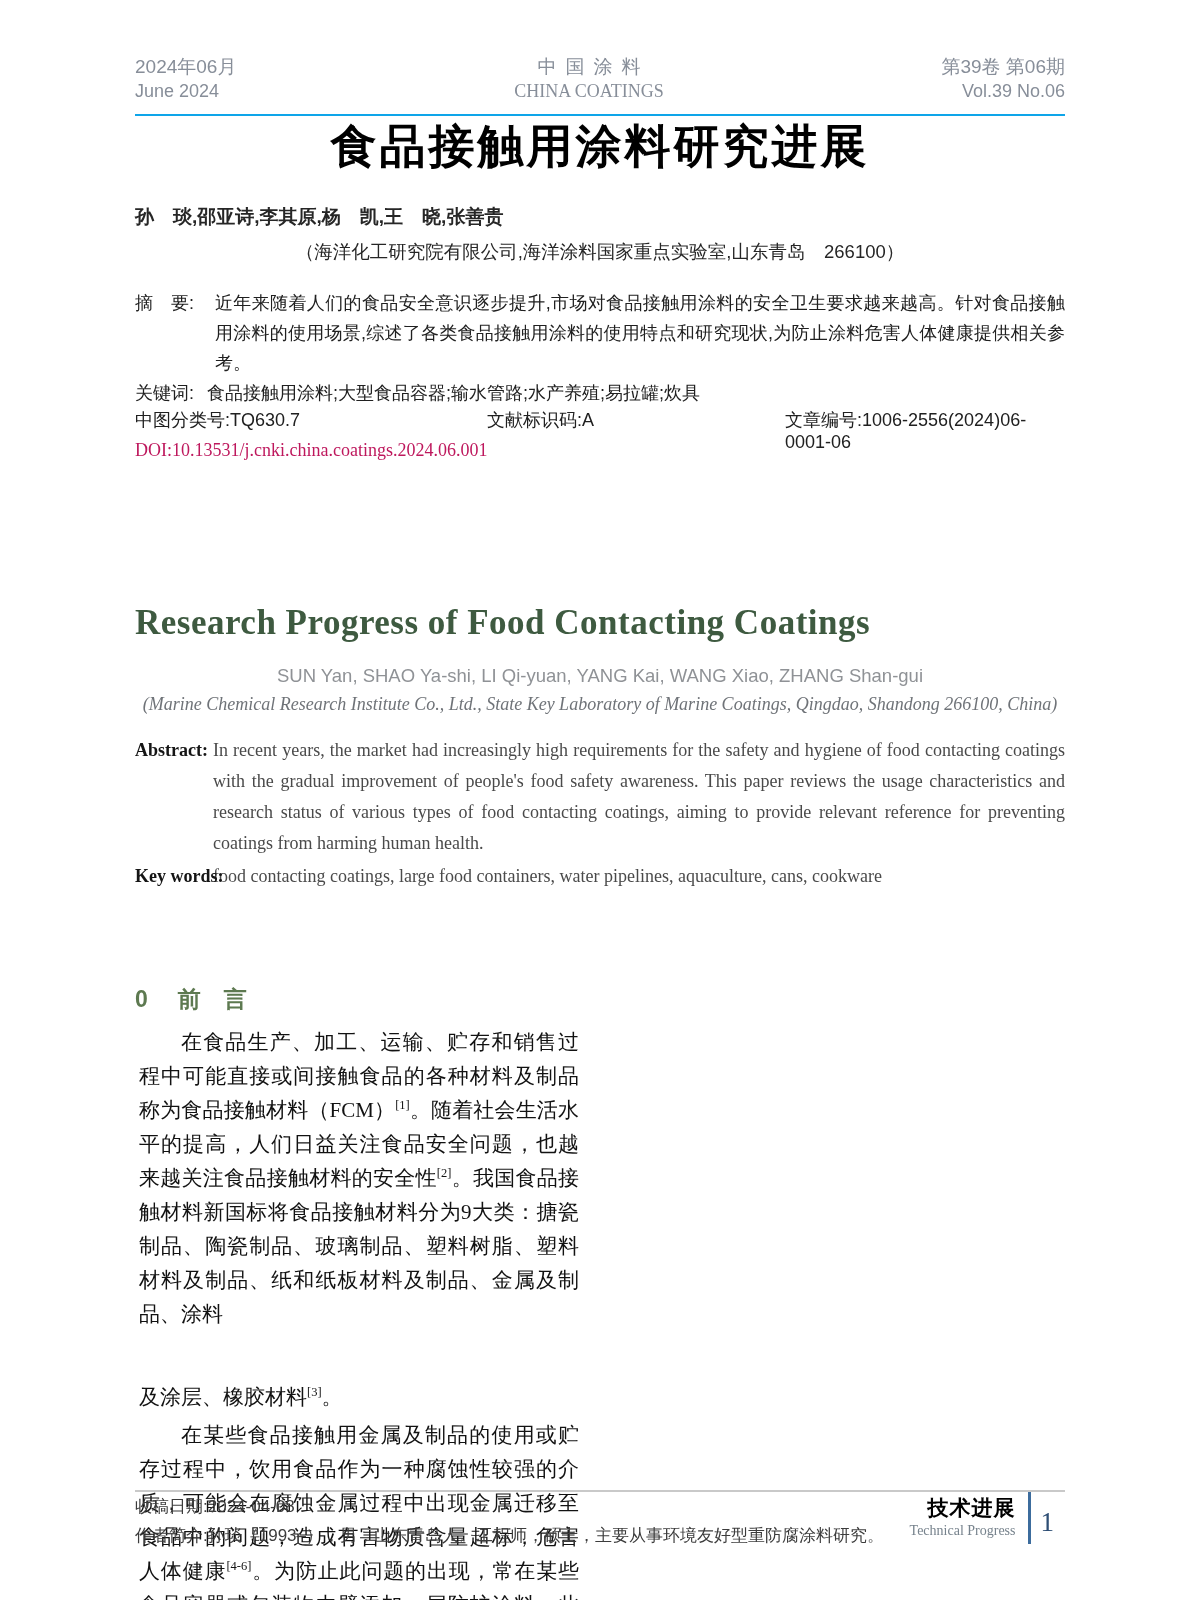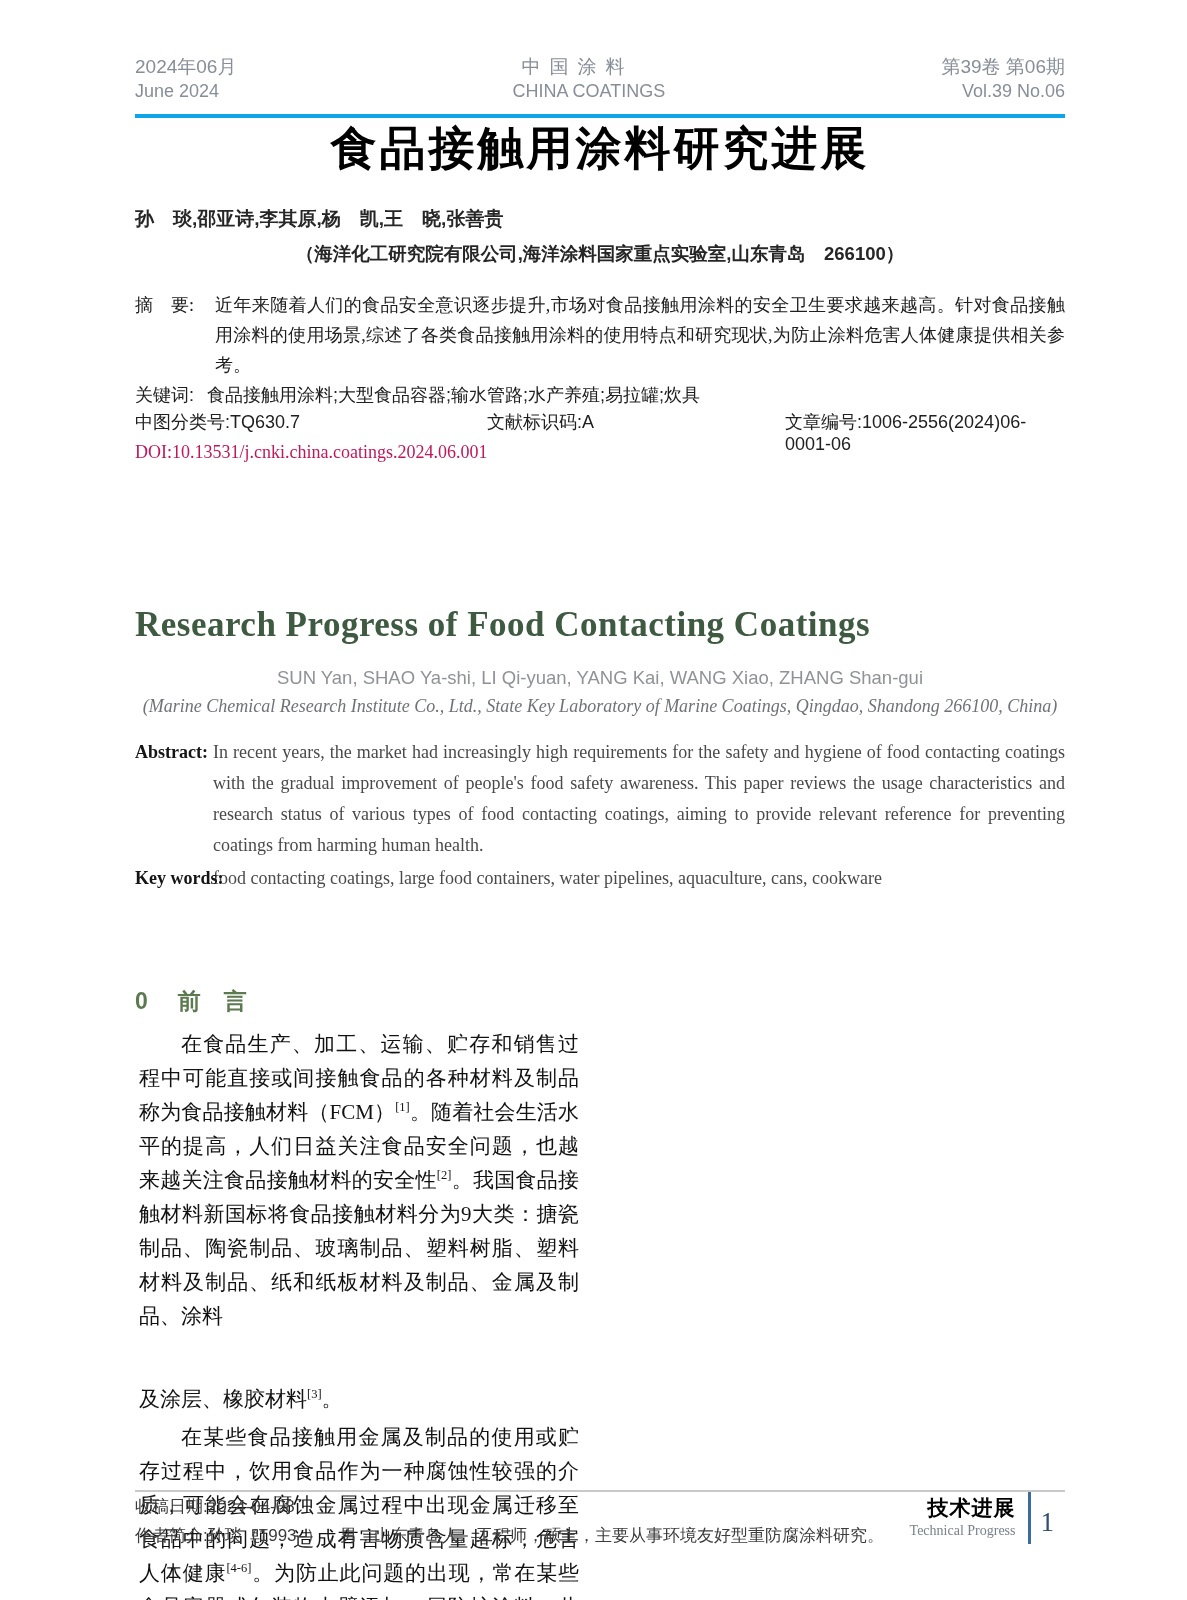--- a/index.html
+++ b/index.html
@@ -7,42 +7,42 @@
     width:1187px;height:1600px;background:#ffffff;position:relative;
     font-family:"Liberation Sans",sans-serif;color:#1c1c1c;overflow:hidden;
     -webkit-font-smoothing:antialiased;
   }
   .page{position:relative;width:1187px;height:1600px;}
   .content{padding:0 122px 0 135px;}
 
   
   .hdr{
     display:flex;justify-content:space-between;align-items:flex-end;
-    padding-top:54px;padding-bottom:10px;border-bottom:4px solid #0ea5e9;
+    padding-top:54px;padding-bottom:10px;border-bottom:2px solid #0ea5e9;
     color:#878e99;
   }
   .hdr .cell{line-height:25px;font-size:19px;}
   .hdr .cell .sub{font-size:18px;}
   .hdr-left{text-align:left;}
-  .hdr-center{}
+  .hdr-center{text-align:center;font-family:Liberation Serif, serif;}
   .hdr-center .jcn{letter-spacing:9px;text-indent:9px;}
   .hdr-right{text-align:right;}
 
   
   .title-cn{
     text-align:center;
     font-size:46px;font-weight:bold;color:#000000;letter-spacing:3px;
   }
   .authors-cn{margin-top:26px;text-align:left;font-size:19px;font-weight:600;color:#262626;}
-  .affil-cn{margin-top:9px;text-align:center;font-size:18.5px;font-weight:700;color:#262626;}
+  .affil-cn{margin-top:9px;text-align:center;font-size:18.5px;font-weight:400;color:#262626;}
 
   
   .hang{position:relative;padding-left:80px;text-align:justify;}
   .hang .lbl{position:absolute;left:0;top:0;white-space:nowrap;}
-  .abs-cn{margin-top:24px;font-size:18px;line-height:30px;color:#202020;font-family:Liberation Serif, serif;}
+  .abs-cn{margin-top:24px;font-size:18px;line-height:30px;color:#202020;}
   .kw-cn{margin-top:0;font-size:18px;line-height:30px;color:#202020;padding-left:72px;}
   .meta-row{position:relative;height:29px;margin-top:0;font-size:18px;color:#202020;}
   .meta-row .m1{position:absolute;left:0;top:0;}
   .meta-row .m2{position:absolute;left:352px;top:0;}
   .meta-row .m3{position:absolute;left:650px;top:0;}
   .doi{margin-top:3px;font-family:"Liberation Serif",serif;font-size:18px;color:#be185d;}
 
   
   .title-en{
     margin-top:142px;font-family:"Liberation Serif",serif;

